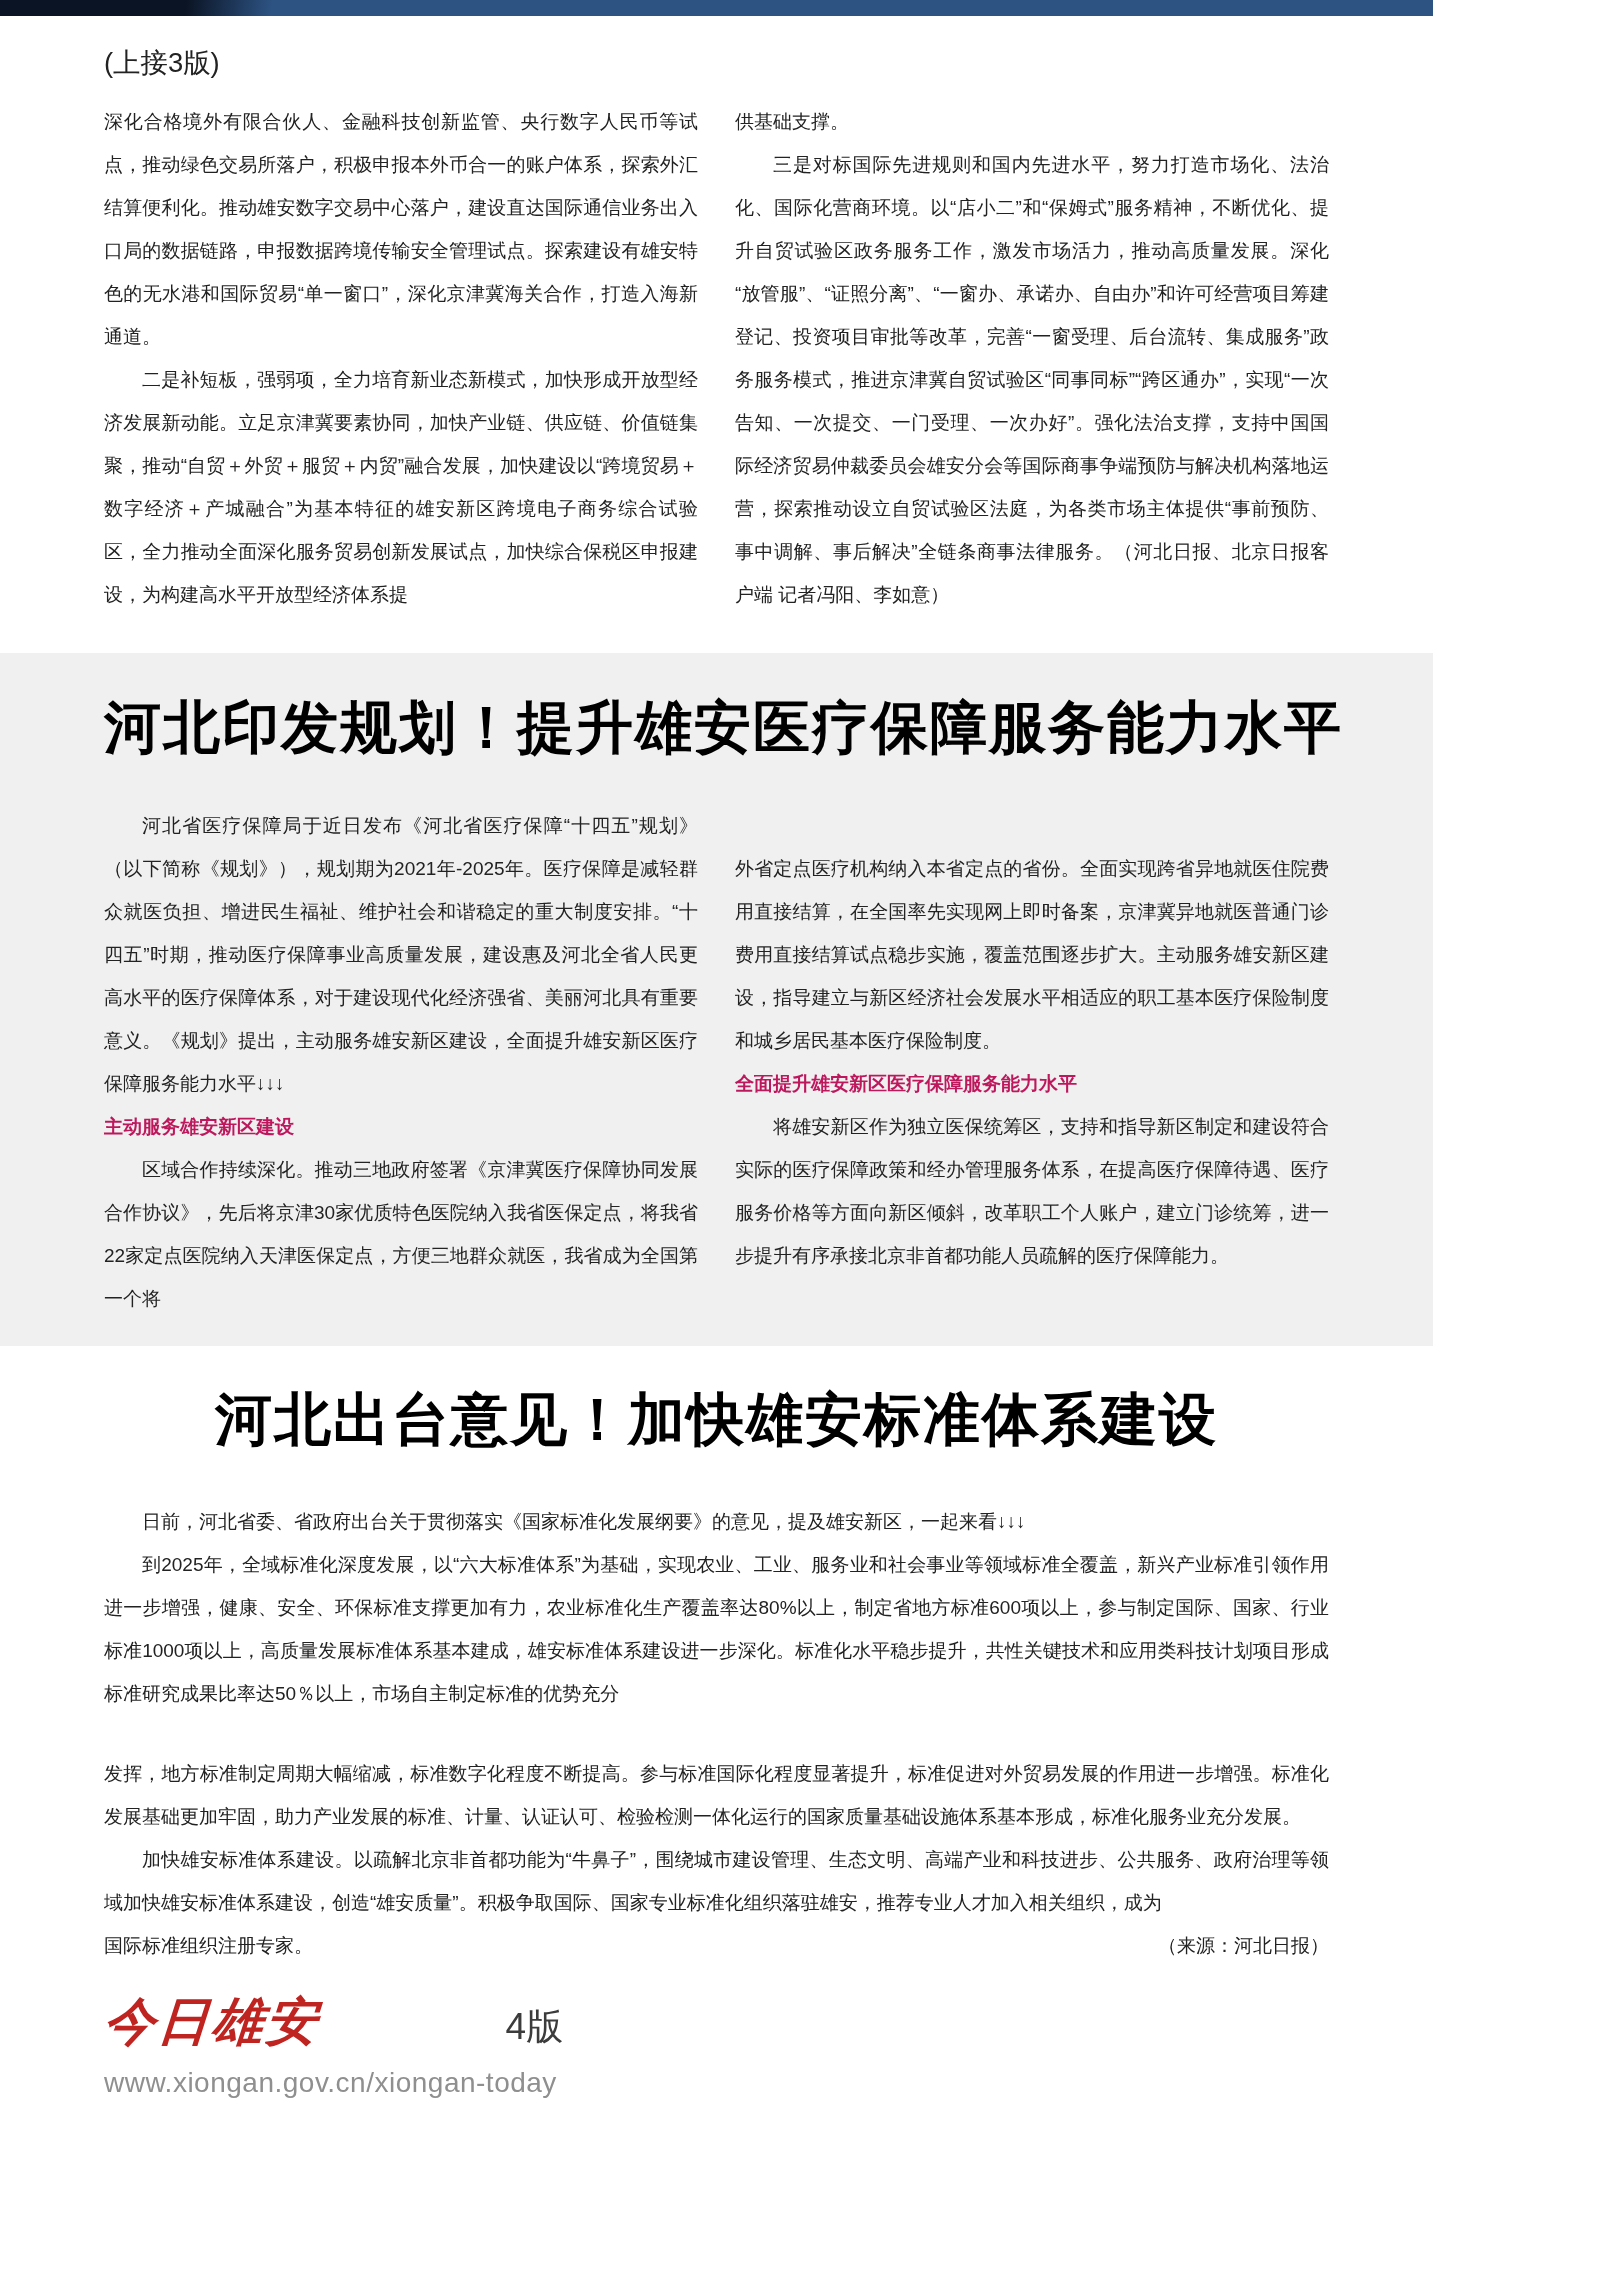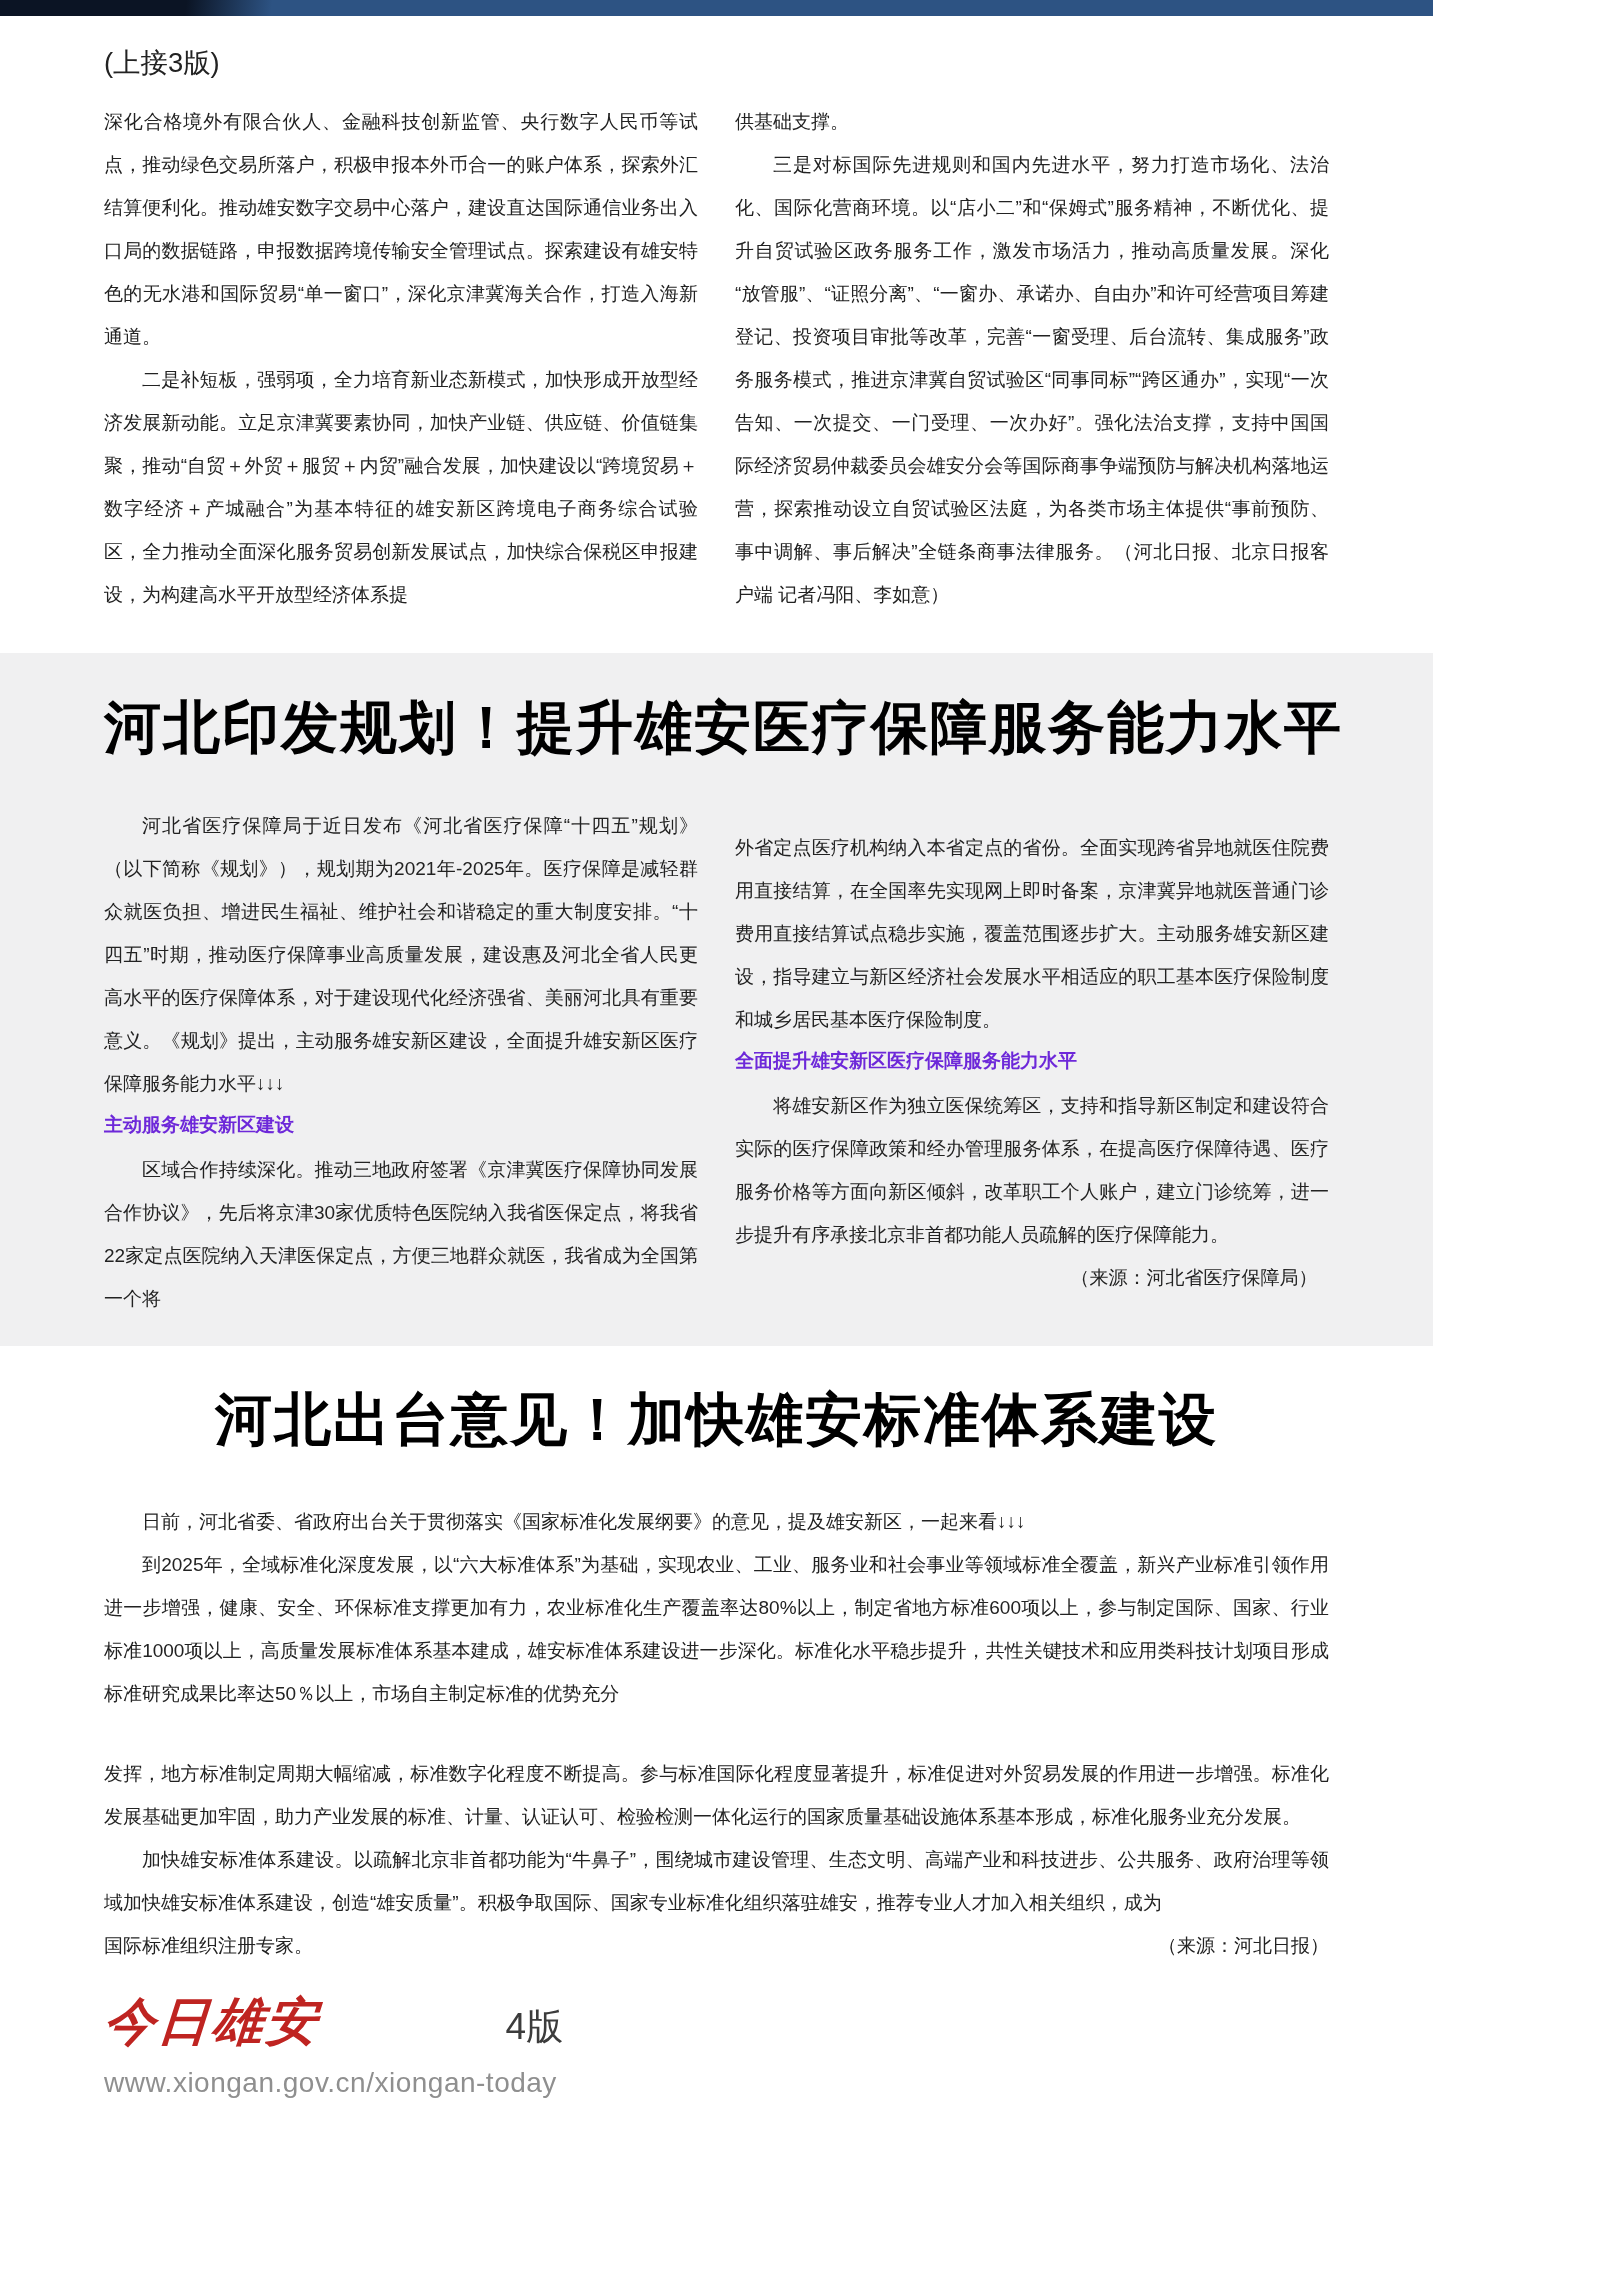--- a/index.html
+++ b/index.html
@@ -16,21 +16,21 @@
   .topbar {
     height:15.7px; width:100%;
     background:linear-gradient(97deg, var(--topbar-dark) 0%, var(--topbar-dark) 13%, var(--topbar-blue) 19%, var(--topbar-blue) 100%);
   }
   .content { padding:0 104px; }
   .cont-note { margin-top:29px; font-size:27.4px; color:#222; }
   .columns { display:flex; gap:37px; margin-top:19.6px; }
   .col { flex:1 1 0; font-size:19px; line-height:43px; text-align:justify; word-break:break-all; color:#222; }
   .para { margin:0; }
   .para.indent { text-indent:2em; }
-  .para.subhead { font-weight:bold; color:#6d28d9;font-family:Liberation Mono, monospace; }
+  .para.subhead { font-weight:bold; color:#be185d; }
   .para.source { text-align:right; padding-right:0.6em; }
   .para.split { display:flex; justify-content:space-between; }
   .headline {
     font-family:"Liberation Serif","DejaVu Serif",serif;
     font-weight:700; font-size:57px; letter-spacing:2px;
     text-align:center; color:#000; white-space:nowrap;
   }
   .band-gray { background:var(--section-bg); margin-top:37px; padding:37px 0 25.5px; }
   .band-gray .columns { margin-top:37px;align-items:center; }
   .sec3 { padding-top:36px; }
@@ -75,21 +75,20 @@
       <div class="columns">
         <div class="col">
             <p class="para indent">河北省医疗保障局于近日发布《河北省医疗保障“十四五”规划》（以下简称《规划》），规划期为2021年-2025年。医疗保障是减轻群众就医负担、增进民生福祉、维护社会和谐稳定的重大制度安排。“十四五”时期，推动医疗保障事业高质量发展，建设惠及河北全省人民更高水平的医疗保障体系，对于建设现代化经济强省、美丽河北具有重要意义。《规划》提出，主动服务雄安新区建设，全面提升雄安新区医疗保障服务能力水平↓↓↓</p>
             <p class="para subhead">主动服务雄安新区建设</p>
             <p class="para indent">区域合作持续深化。推动三地政府签署《京津冀医疗保障协同发展合作协议》，先后将京津30家优质特色医院纳入我省医保定点，将我省22家定点医院纳入天津医保定点，方便三地群众就医，我省成为全国第一个将</p>
           </div>
         <div class="col">
             <p class="para flush">外省定点医疗机构纳入本省定点的省份。全面实现跨省异地就医住院费用直接结算，在全国率先实现网上即时备案，京津冀异地就医普通门诊费用直接结算试点稳步实施，覆盖范围逐步扩大。主动服务雄安新区建设，指导建立与新区经济社会发展水平相适应的职工基本医疗保险制度和城乡居民基本医疗保险制度。</p>
             <p class="para subhead">全面提升雄安新区医疗保障服务能力水平</p>
             <p class="para indent">将雄安新区作为独立医保统筹区，支持和指导新区制定和建设符合实际的医疗保障政策和经办管理服务体系，在提高医疗保障待遇、医疗服务价格等方面向新区倾斜，改革职工个人账户，建立门诊统筹，进一步提升有序承接北京非首都功能人员疏解的医疗保障能力。</p>
-            <p class="para source">（来源：河北省医疗保障局）</p>
           </div>
       </div>
     </div>
   </section>
 
   <section class="sec3">
     <div class="content">
       <h1 class="headline">河北出台意见！加快雄安标准体系建设</h1>
       <div class="columns">
         <div class="col">

